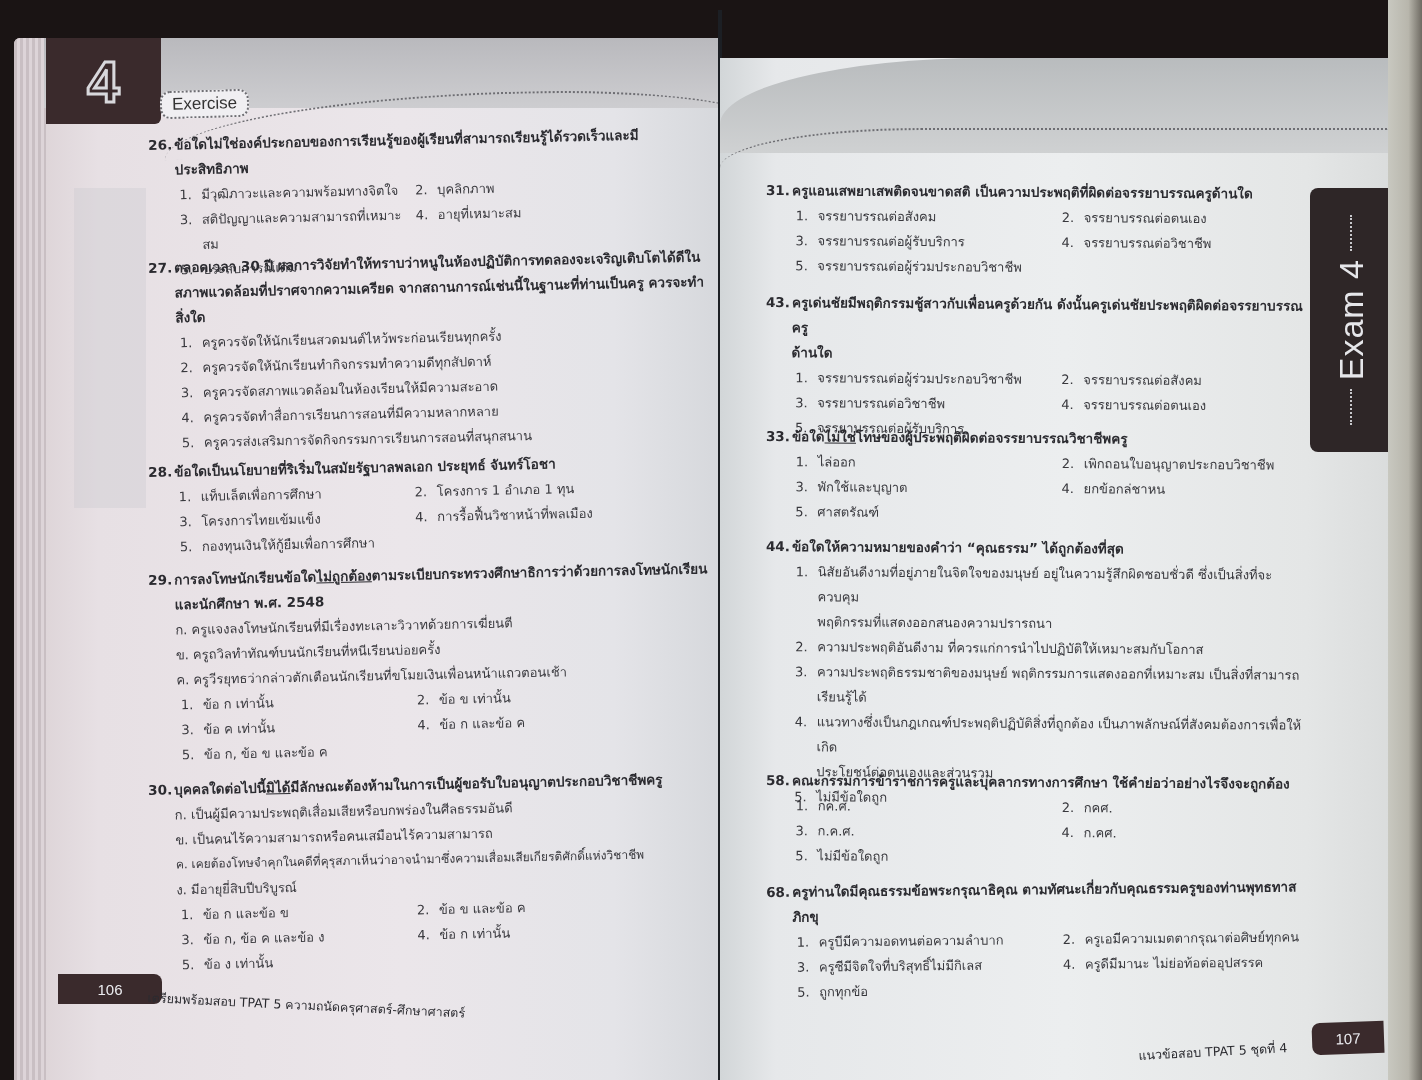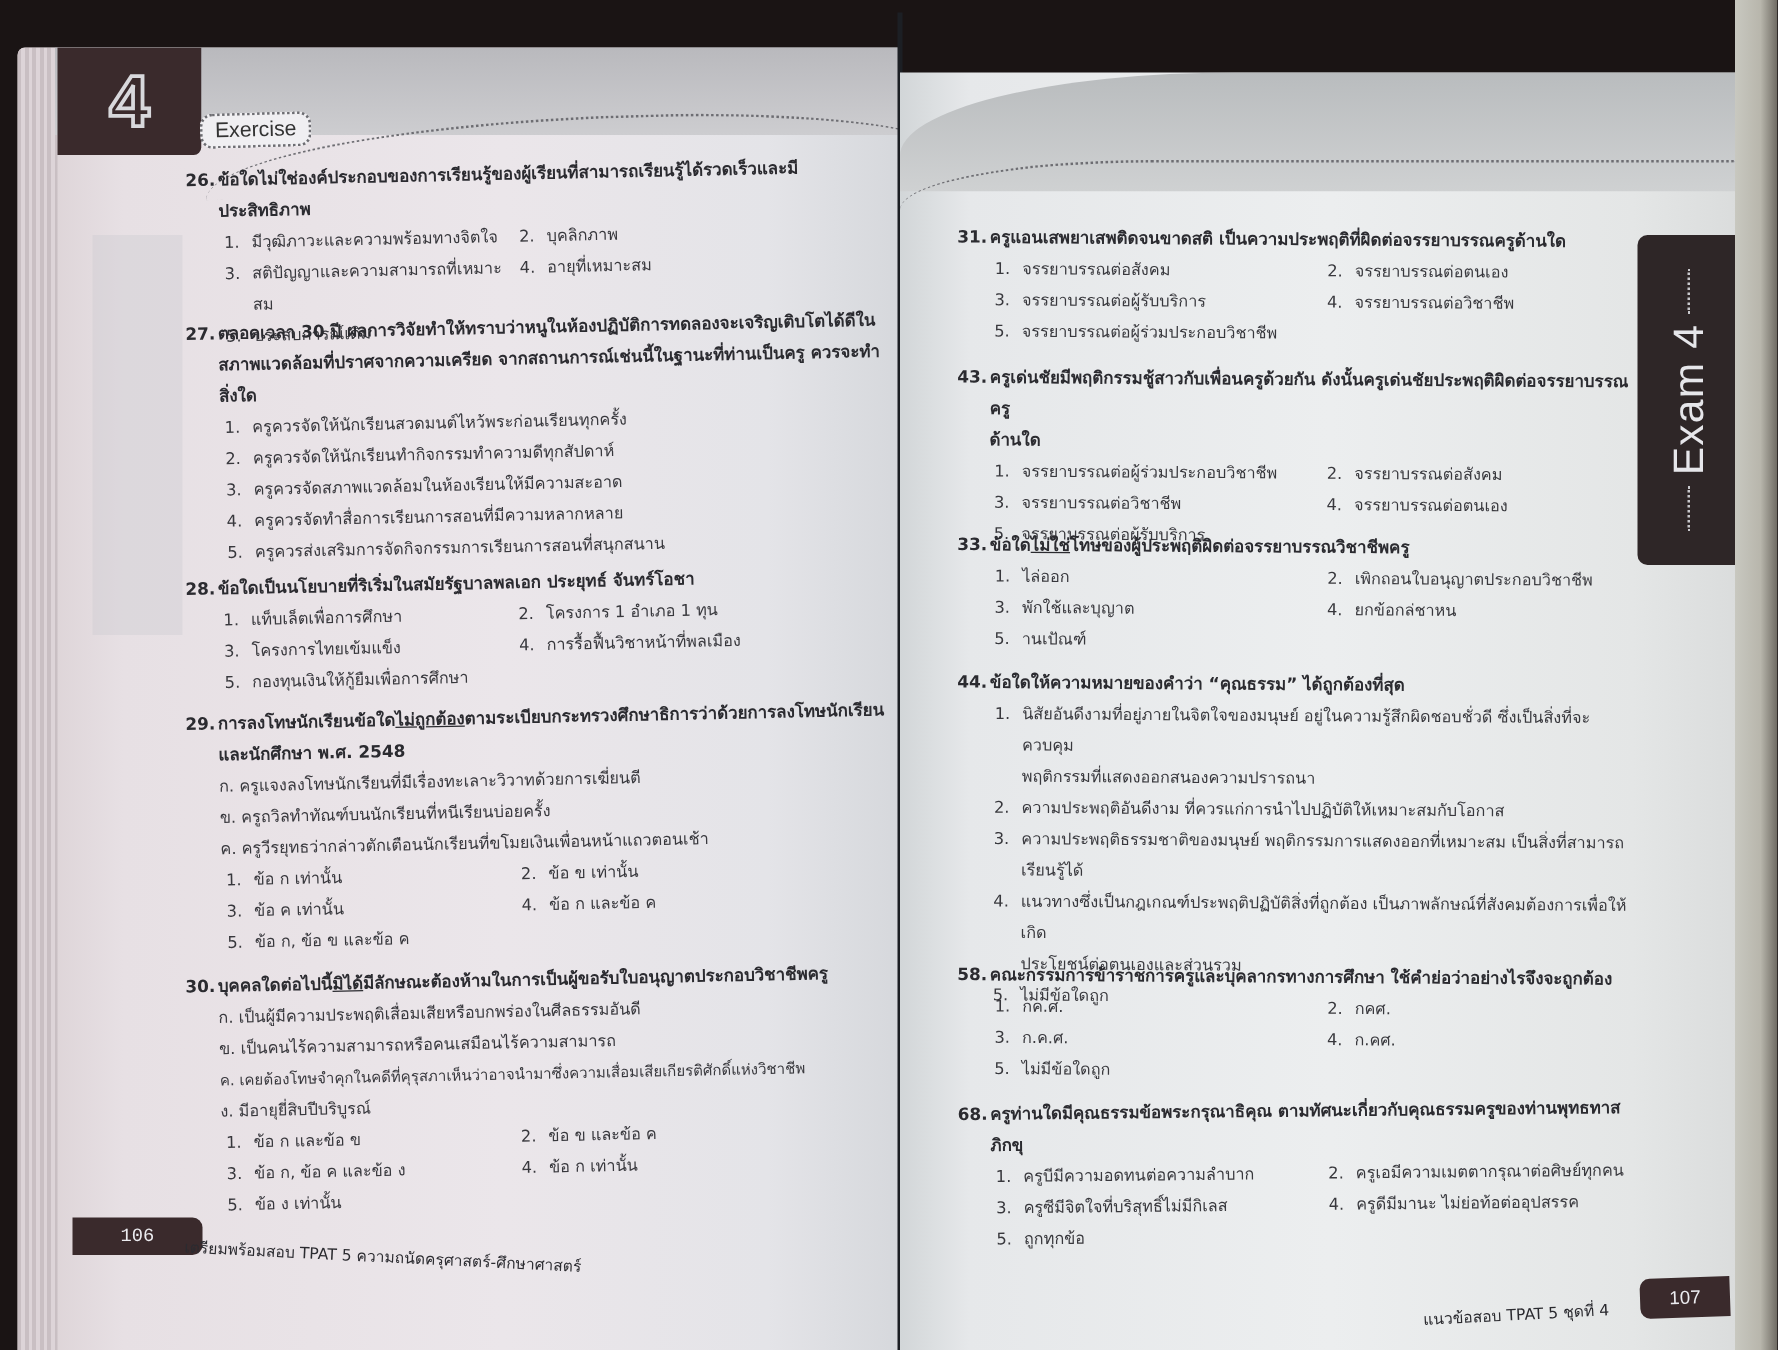--- a/index.html
+++ b/index.html
@@ -284,21 +284,21 @@
             <span class="n">4.</span>
             <span>ข้อ ก เท่านั้น</span>
           </div>
         <div class="opt full">
             <span class="n">5.</span>
             <span>ข้อ ง เท่านั้น</span>
           </div>
       </div>
     </div>
 
-    <div class="pagenum" style="left:44px; top:936px; width:104px; height:30px; border-radius:0 8px 8px 0;font-family:Liberation Mono, monospace;">
+    <div class="pagenum" style="left:44px; top:936px; width:104px; height:30px; border-radius:0 8px 8px 0;">
       <span>106</span>
     </div>
     <div class="footer-text" style="left:134px; top:950px; transform:rotate(2.8deg); transform-origin:left top;">เตรียมพร้อมสอบ TPAT 5 ความถนัดครุศาสตร์-ศึกษาศาสตร์</div>
   </div>
 
   <div class="spine"></div>
 
   <div class="page-right">
     <div class="header-band"></div>
     <div class="header-line"></div>
@@ -379,21 +379,21 @@
         <div class="opt">
             <span class="n">3.</span>
             <span>พักใช้และบุญาต</span>
           </div>
         <div class="opt">
             <span class="n">4.</span>
             <span>ยกข้อกล่ชาหน</span>
           </div>
         <div class="opt full">
             <span class="n">5.</span>
-            <span>านเปัณฑ์</span>
+            <span>ศาสตรัณฑ์</span>
           </div>
       </div>
     </div>
 
     <div class="qblock right-q" style="left:46px; top:476px; width:545px;">
       <div class="q-title">
         <span class="q-num">44.</span>
         <span class="q-text">ข้อใดให้ความหมายของคำว่า “คุณธรรม” ได้ถูกต้องที่สุด</span>
       </div>
       <div class="opts" style="grid-template-columns:1fr;">

